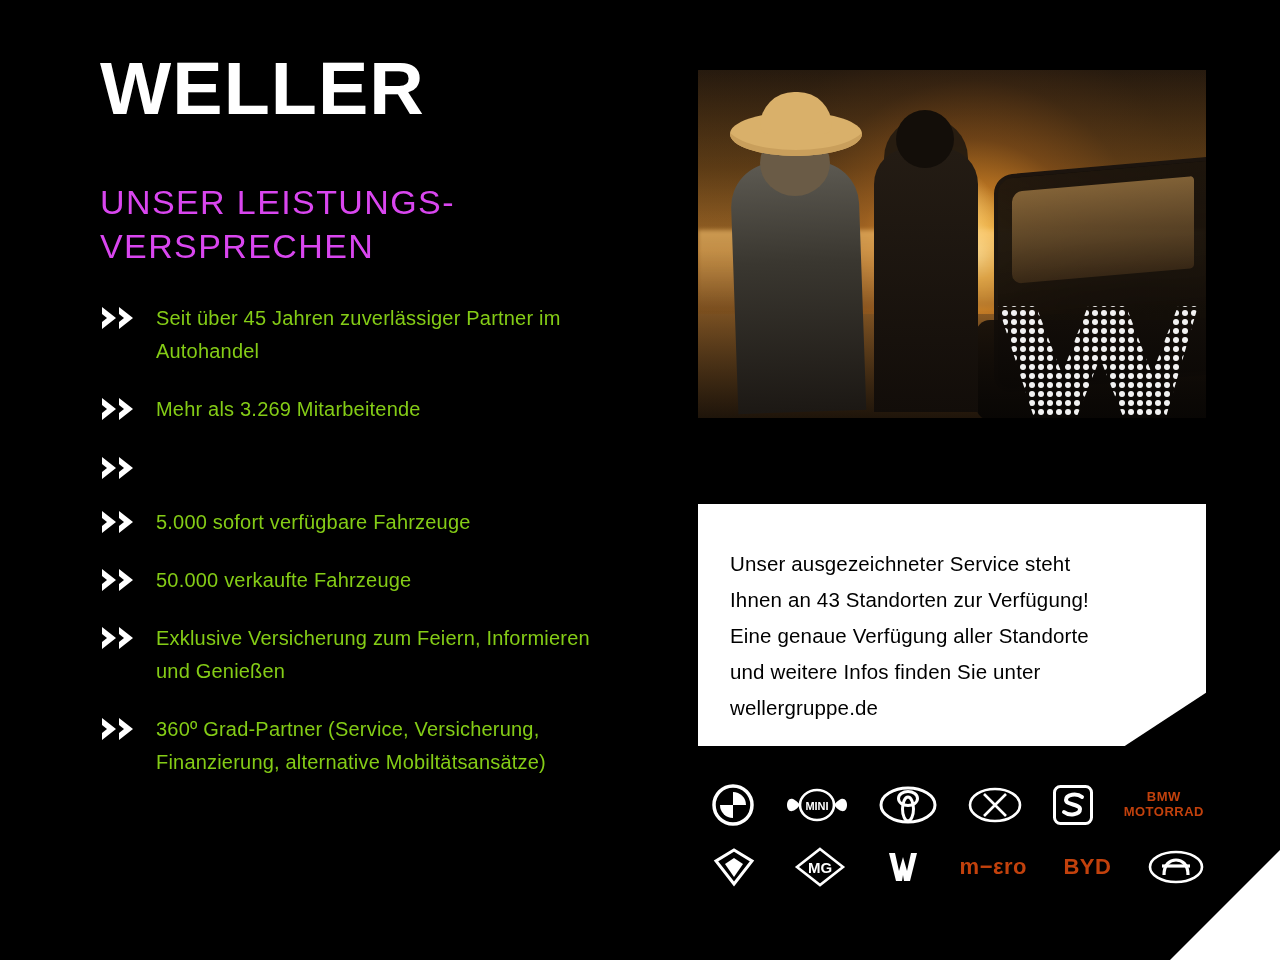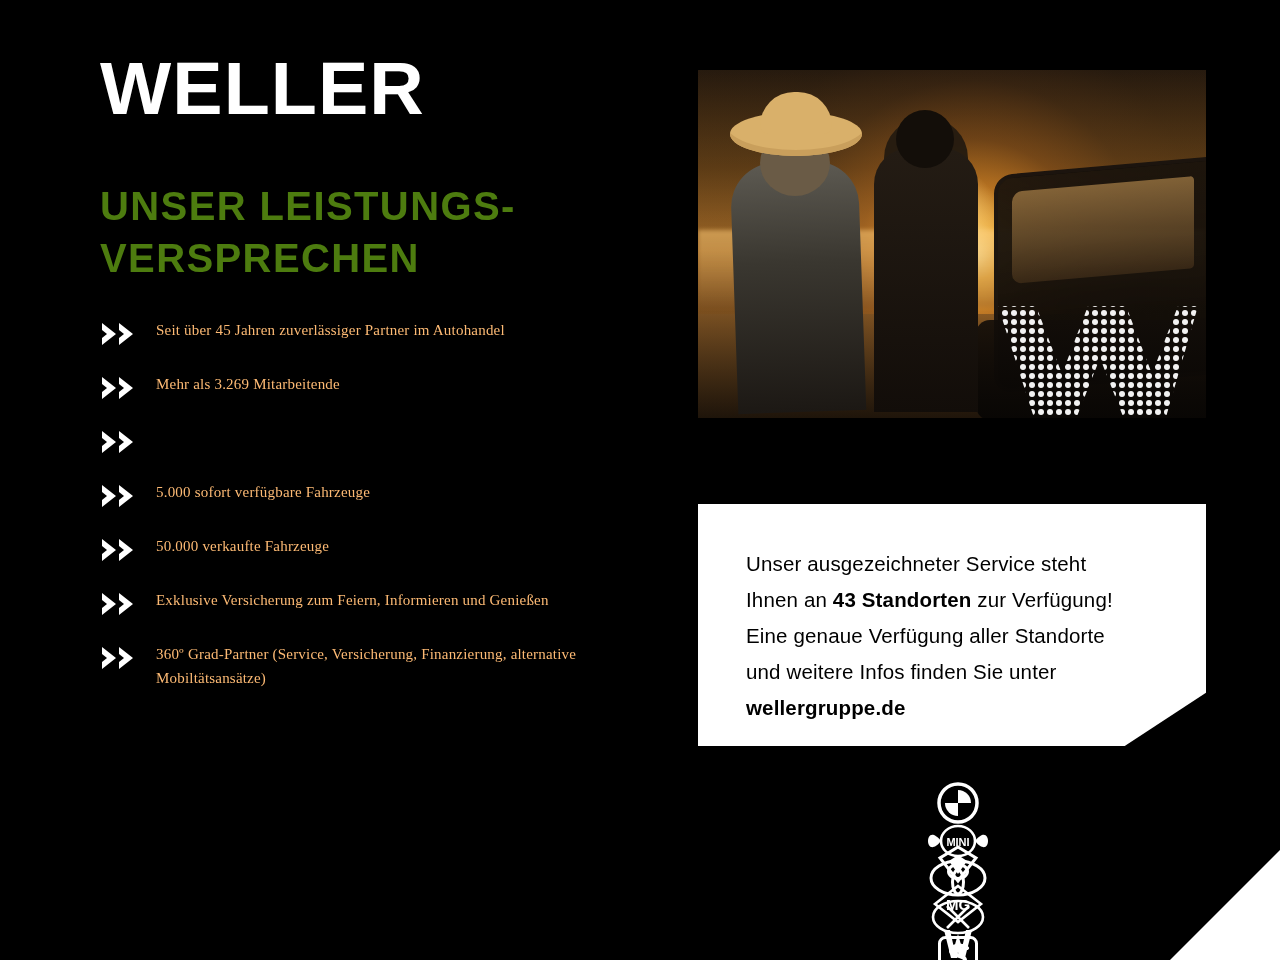--- a/index.html
+++ b/index.html
@@ -27,23 +27,23 @@
     font-weight: 700;
     font-size: 74px;
     letter-spacing: 1px;
     color: #ffffff;
     line-height: 1;
     transform: scaleX(1.02);
     transform-origin: left center;
   }
   .headline {
     margin-top: 54px;
-    font-size: 40px;
-    font-weight: 700;
-    color: #4d7c0f;
+    font-size: 34px;
+    font-weight: 400;
+    color: #d946ef;
     letter-spacing: 1.4px;
     line-height: 1.3;
     max-width: 470px;
   }
 
   .promise-list {
     margin-top: 34px;
     list-style: none;
   }
   .promise-item {
@@ -52,26 +52,25 @@
     margin-bottom: 26px;
   }
   .chev {
     flex: 0 0 auto;
     width: 44px;
     margin-right: 12px;
     padding-top: 4px;
   }
   .chev svg { display: block; }
   .promise-text {
-    color: #fdba74;
-    font-size: 15px;
+    color: #84cc16;
+    font-size: 20px;
     line-height: 1.62;
     max-width: 470px;
     letter-spacing: .2px;
-    font-family: Liberation Serif, serif;
   }
 
   
   .right {
     position: absolute;
     left: 686px; top: 70px;
     width: 508px;
   }
 
   
@@ -175,43 +174,42 @@
     opacity: .95;
   }
 
   
   .speech {
     position: absolute;
     left: 686px; top: 504px;
     width: 508px; height: 242px;
     background: #ffffff;
     color: #000000;
-    padding: 42px 40px 0 48px;
+    padding: 42px 40px 0 32px;
     clip-path: polygon(0 0, 100% 0, 100% 78%, 84% 100%, 0 100%);
   }
   .speech p {
     font-size: 20.5px;
     line-height: 1.75;
     letter-spacing: .15px;
   }
-  .speech b { font-weight: 700; }
+  .speech b { font-weight: 400; }
 
   
   .brands {
     position: absolute;
     left: 700px; top: 782px;
     width: 492px;
   }
   .brand-row {
     display: flex;
     align-items: center;
     justify-content: space-between;
     margin-bottom: 16px;
     height: 46px;
-    flex-direction: column;
   }
   .brand {
     color: #ffffff;
     display: flex;
     align-items: center;
     justify-content: center;
     height: 46px;
   }
   .brand-word {
     font-weight: 700;

